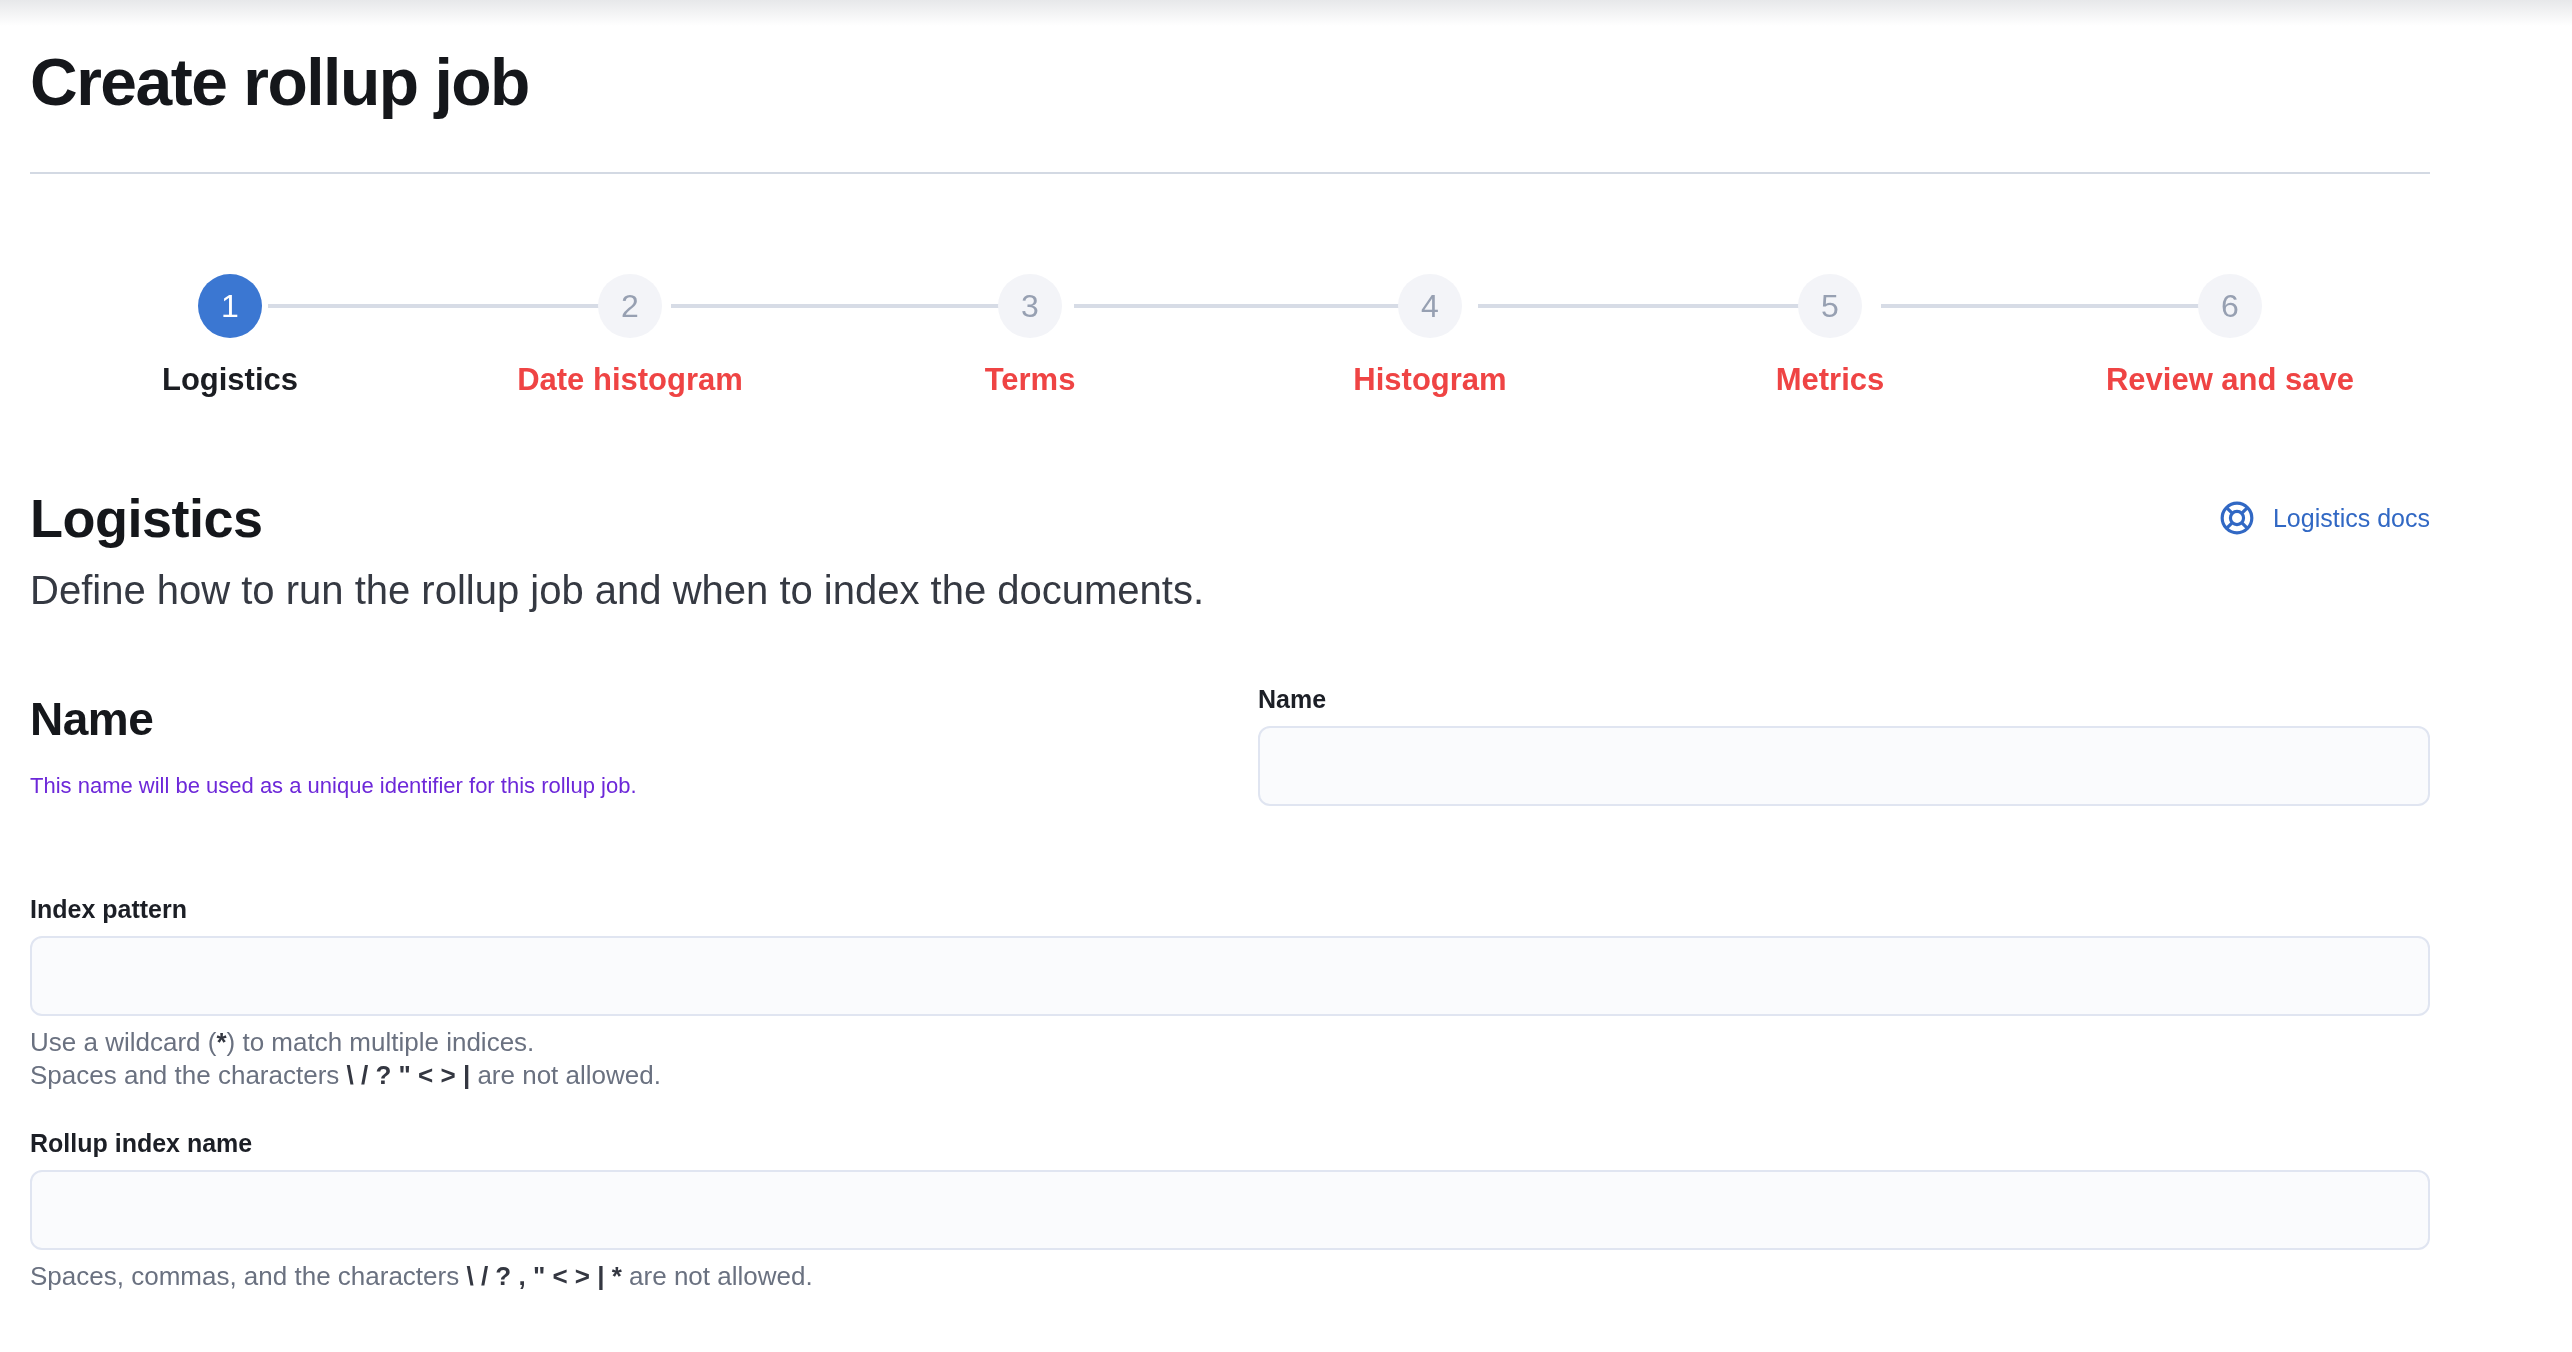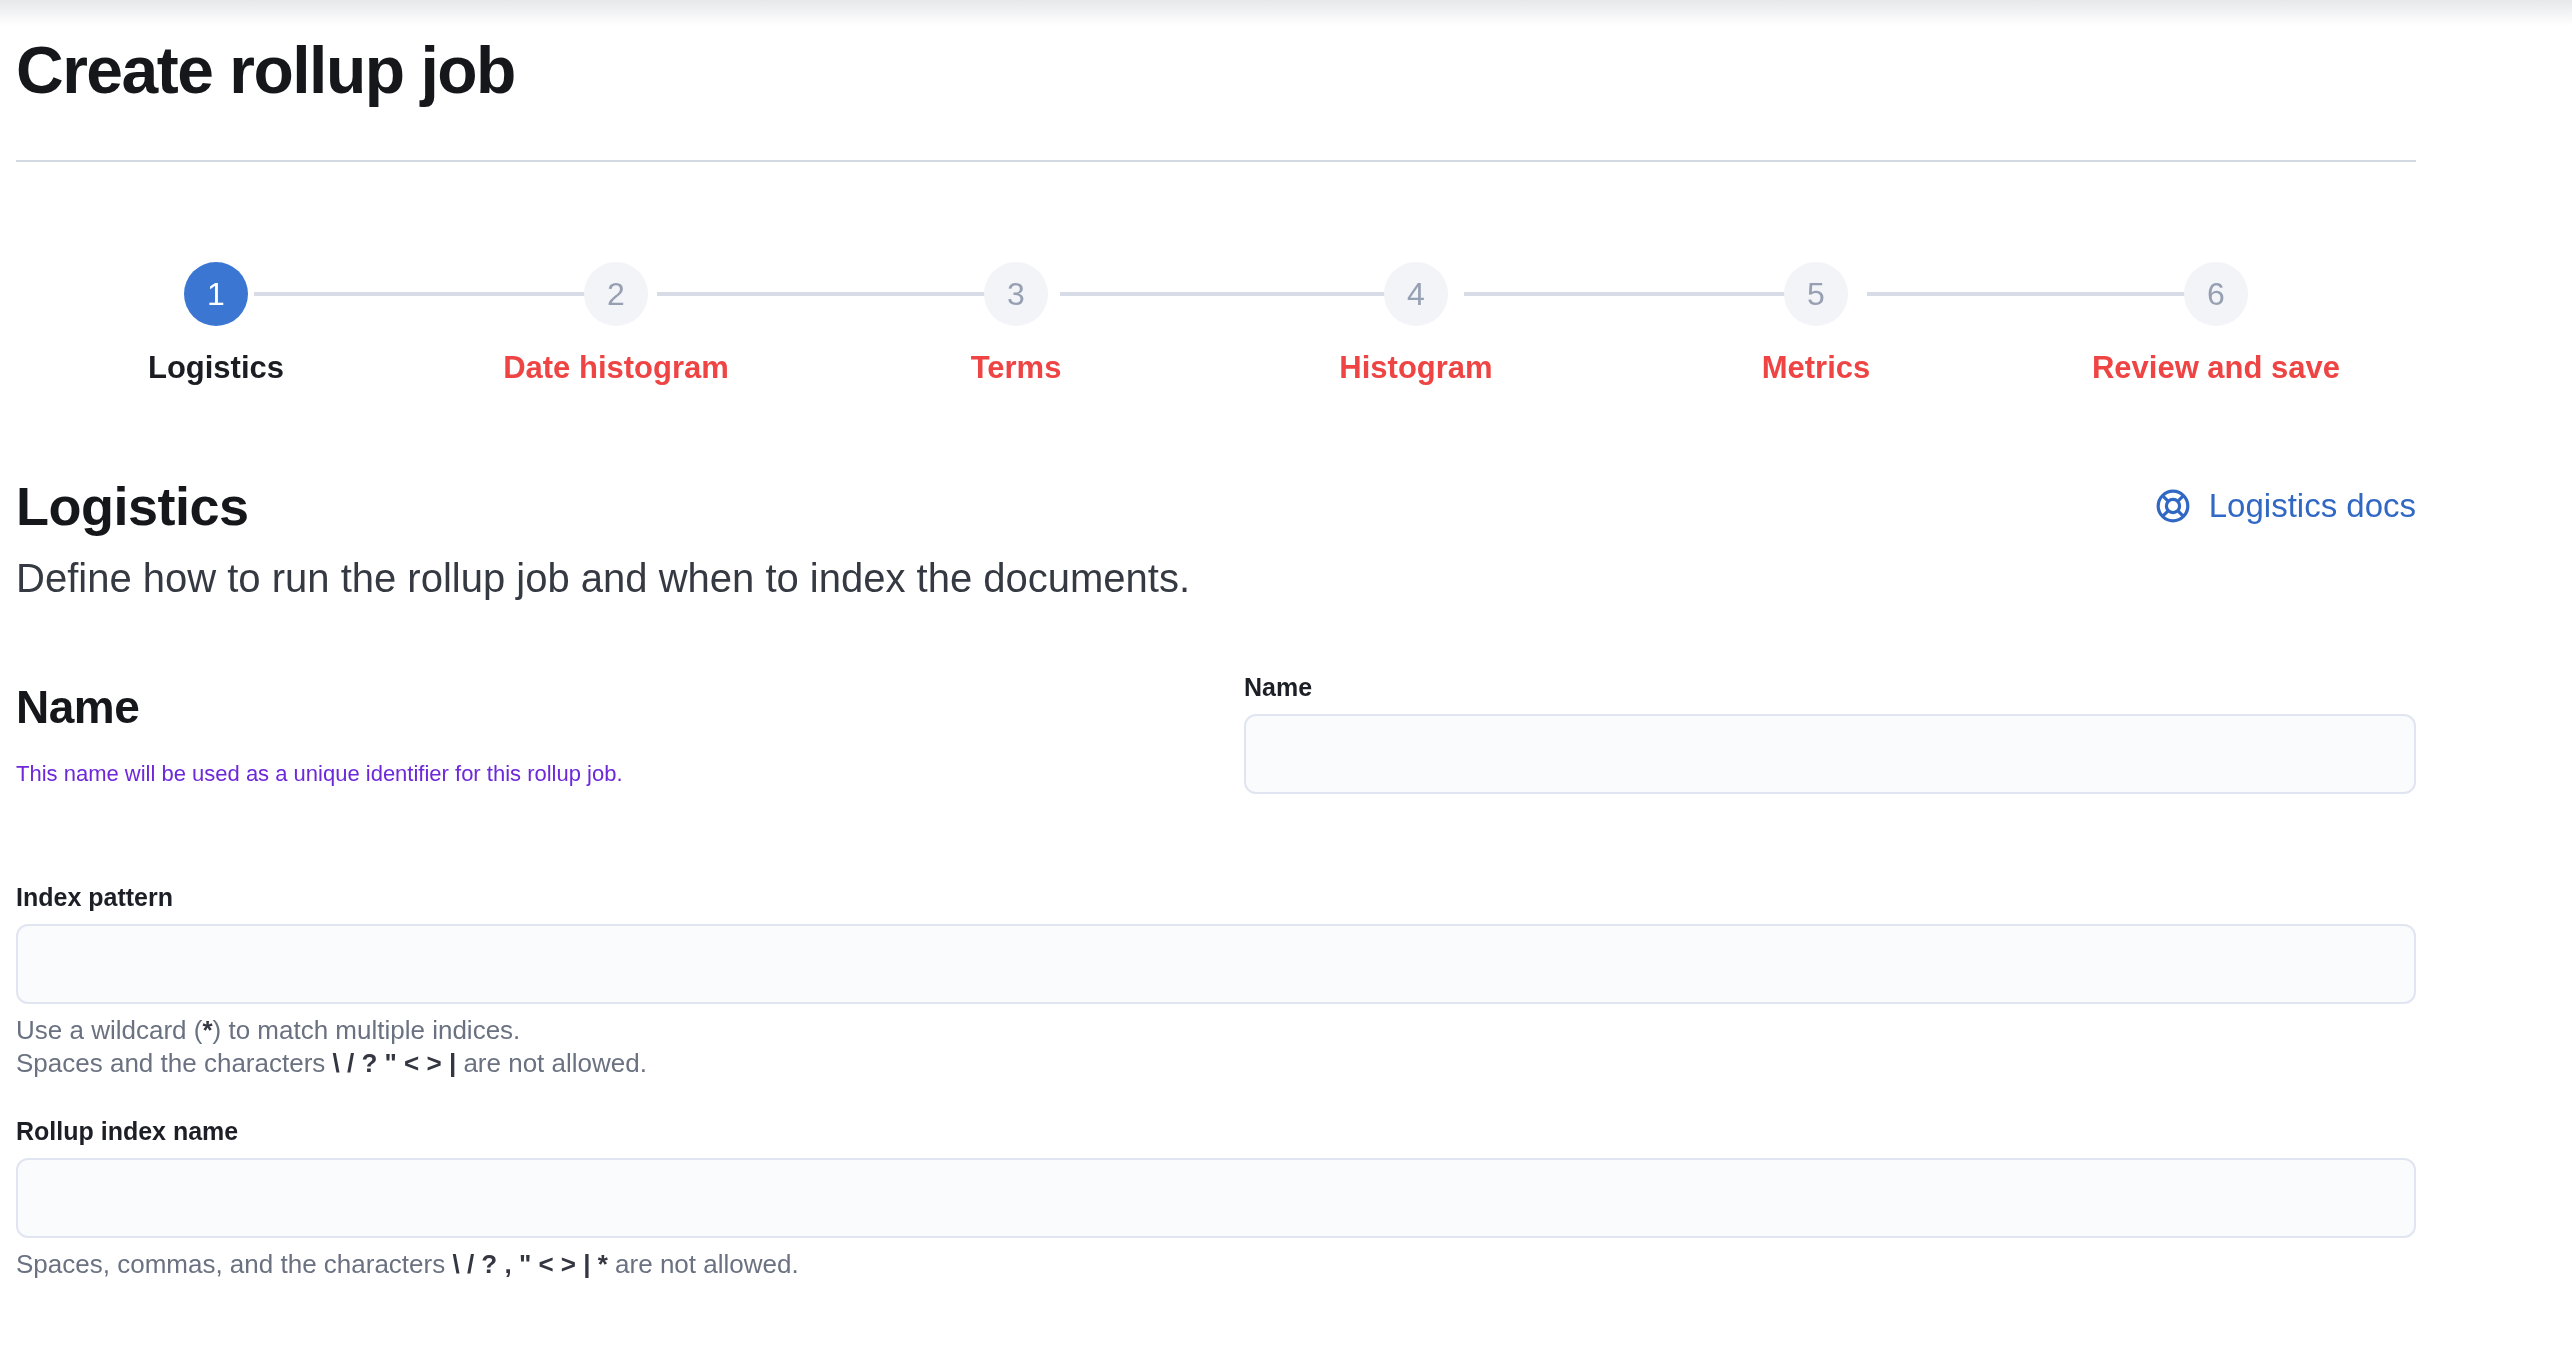--- a/index.html
+++ b/index.html
@@ -10,21 +10,21 @@
     font-family: "Liberation Sans", sans-serif;
     position: relative;
     overflow: hidden;
     -webkit-font-smoothing: antialiased;
   }
   .top-fade {
     position: absolute; top: 0; left: 0; right: 0; height: 26px;
     background: linear-gradient(to bottom, #e7e8ea, rgba(255,255,255,0));
     pointer-events: none;
   }
-  .content { position: relative; width: 2400px; margin-left: 16px; padding-top: 32px; }
+  .content { position: relative; width: 2400px; margin-left: 30px; padding-top: 44px; }
 
   h1.page-title {
     margin: 0; font-size: 66px; line-height: 76px; font-weight: 700;
     color: #15171b; letter-spacing: -1.5px;
   }
   .divider { margin-top: 52px; border-bottom: 2px solid #D3D9E3; height: 0; }
 
   
   .steps { position: relative; display: flex; margin-top: 100px; }
   .step { width: 403px; display: flex; flex-direction: column; align-items: center; background: none; border: none; padding: 0; font-family: inherit; }
@@ -39,21 +39,21 @@
   .step.active .step-label { color: #1B1D22; }
   .step:not(.active) .step-label { color: #ef4444; }
   .connector { position: absolute; top: 30px; height: 4px; background: #D7DCE6; width: 331px; }
   .c1 { left: 238px; } .c2 { left: 641px; } .c3 { left: 1044px; } .c4 { left: 1448px; } .c5 { left: 1851px; }
 
   
   .section-header { display: flex; align-items: center; justify-content: space-between; margin-top: 90px; }
   h2.section-title { margin: 0; font-size: 54px; line-height: 60px; font-weight: 700; color: #15171b; letter-spacing: -0.5px; }
   .docs-link {
     display: flex; align-items: center; gap: 18px;
-    color: #3168C4; font-size: 33px; line-height: 36px; text-decoration: none; cursor: pointer;
+    color: #3168C4; font-size: 25px; line-height: 36px; text-decoration: none; cursor: pointer;
   }
   .docs-link svg { display: block; }
   .section-desc { margin: 22px 0 0; font-size: 40px; line-height: 40px; color: #353942; }
 
   
   .form-group { display: flex; align-items: flex-end; }
   .fg-left { width: 1228px; flex: none; padding-right: 120px; }
   .fg-right { flex: 1; }
   .group-name { margin-top: 54px; }
   .group-dataflow { margin-top: 82px; }

